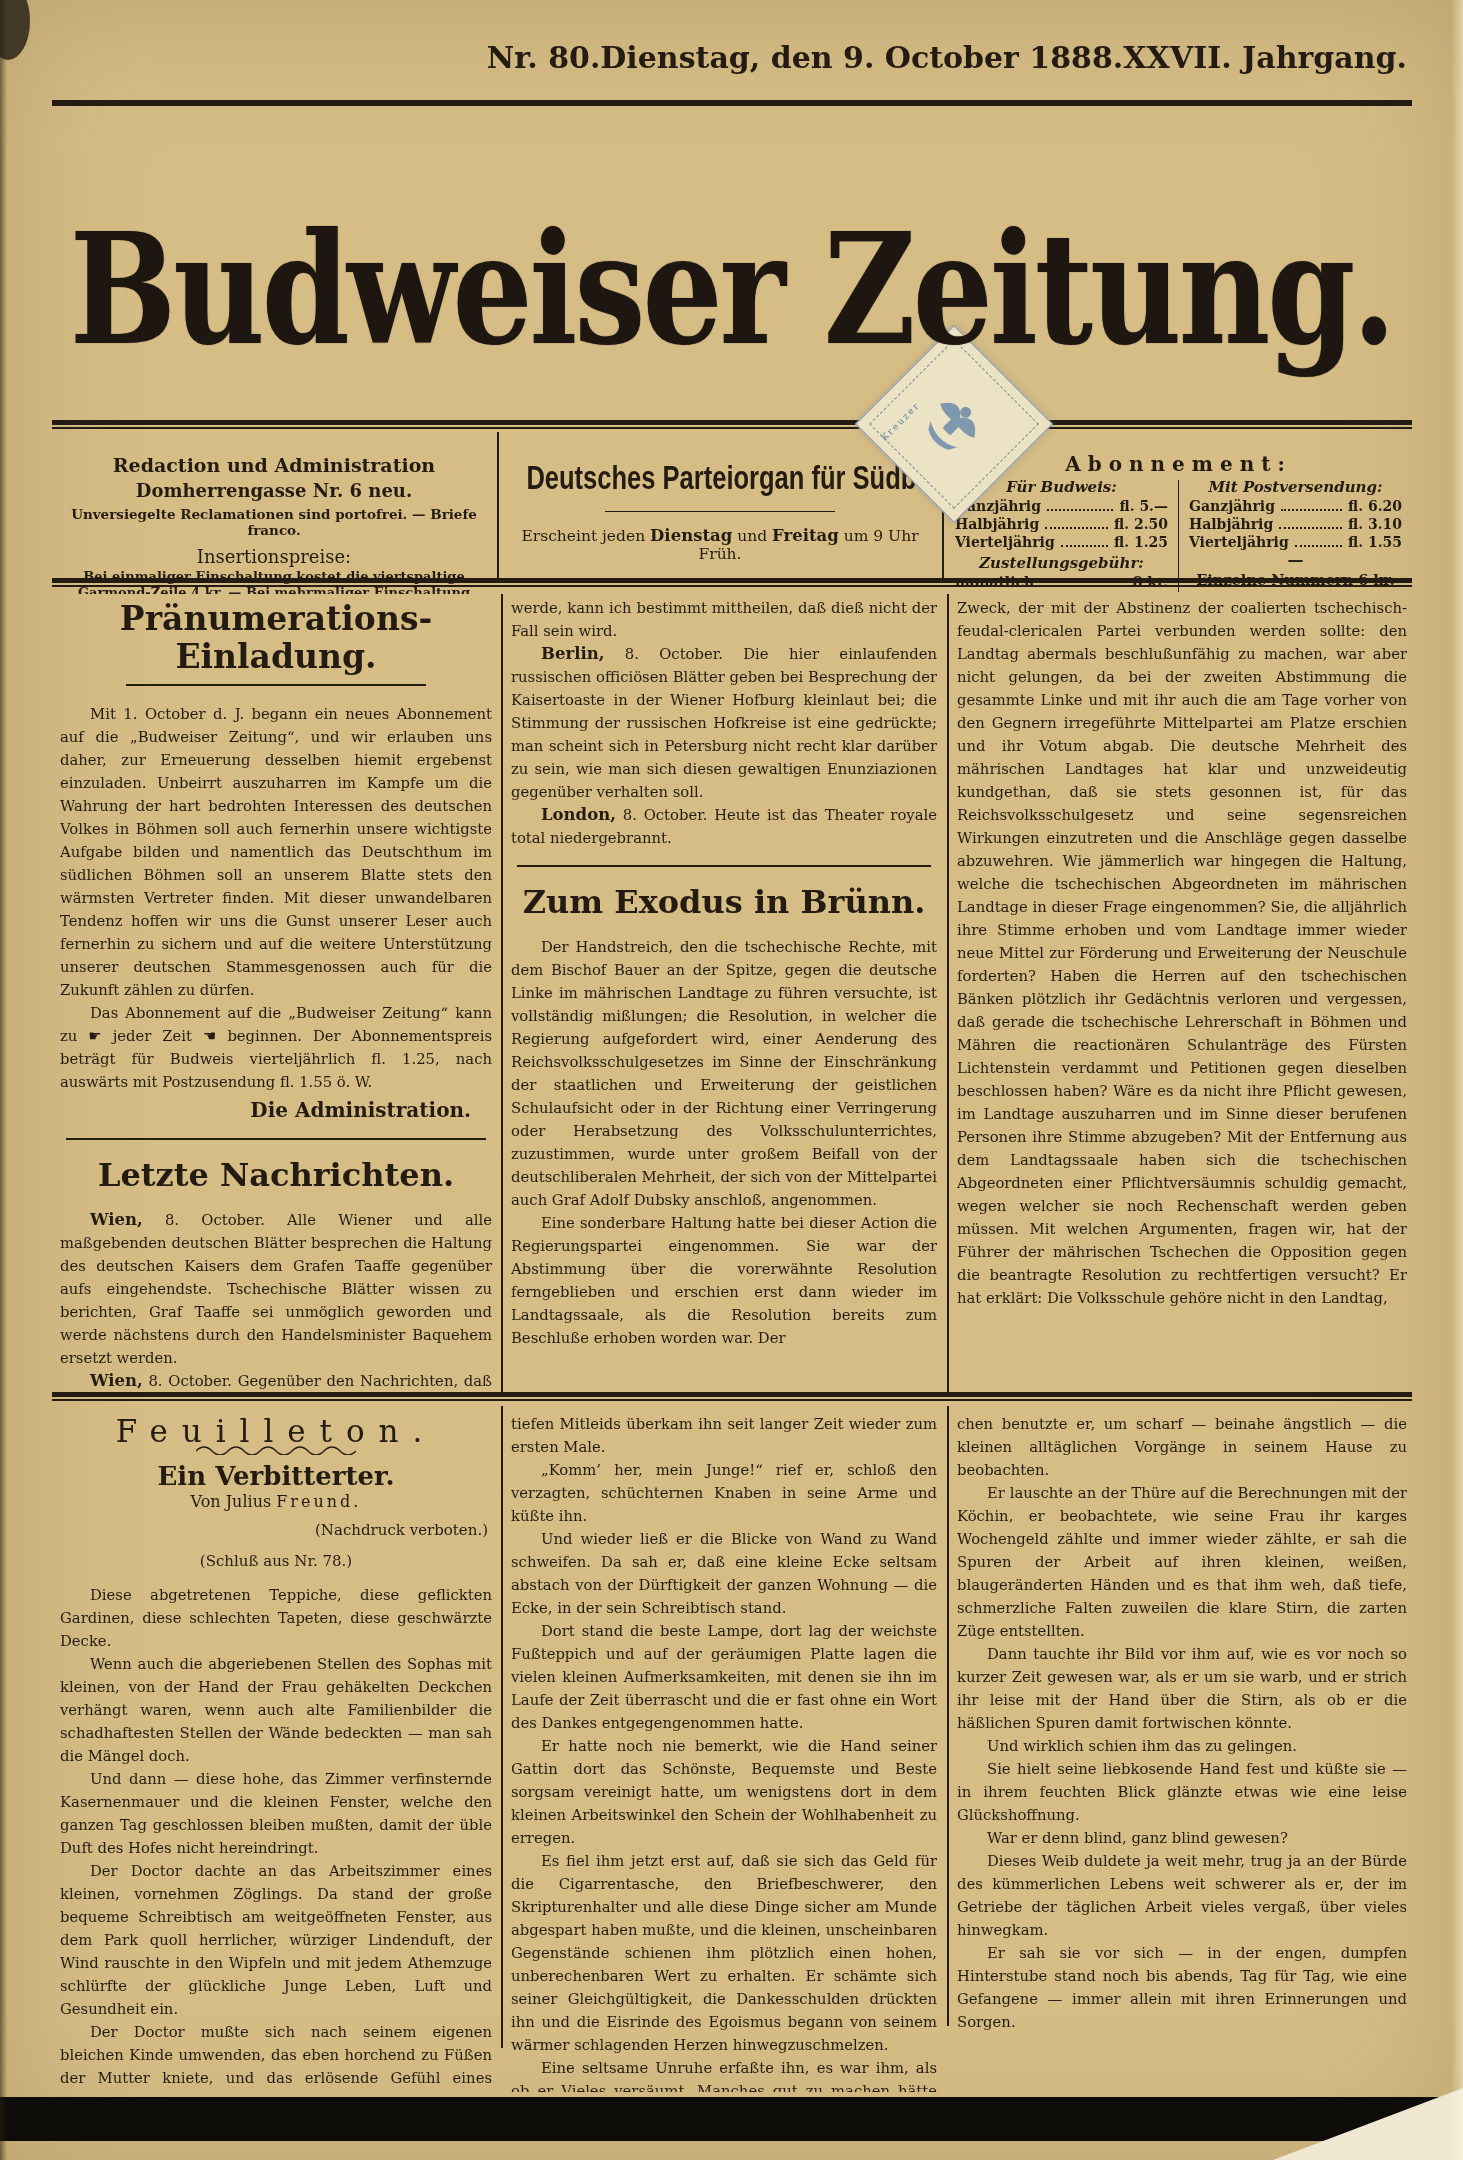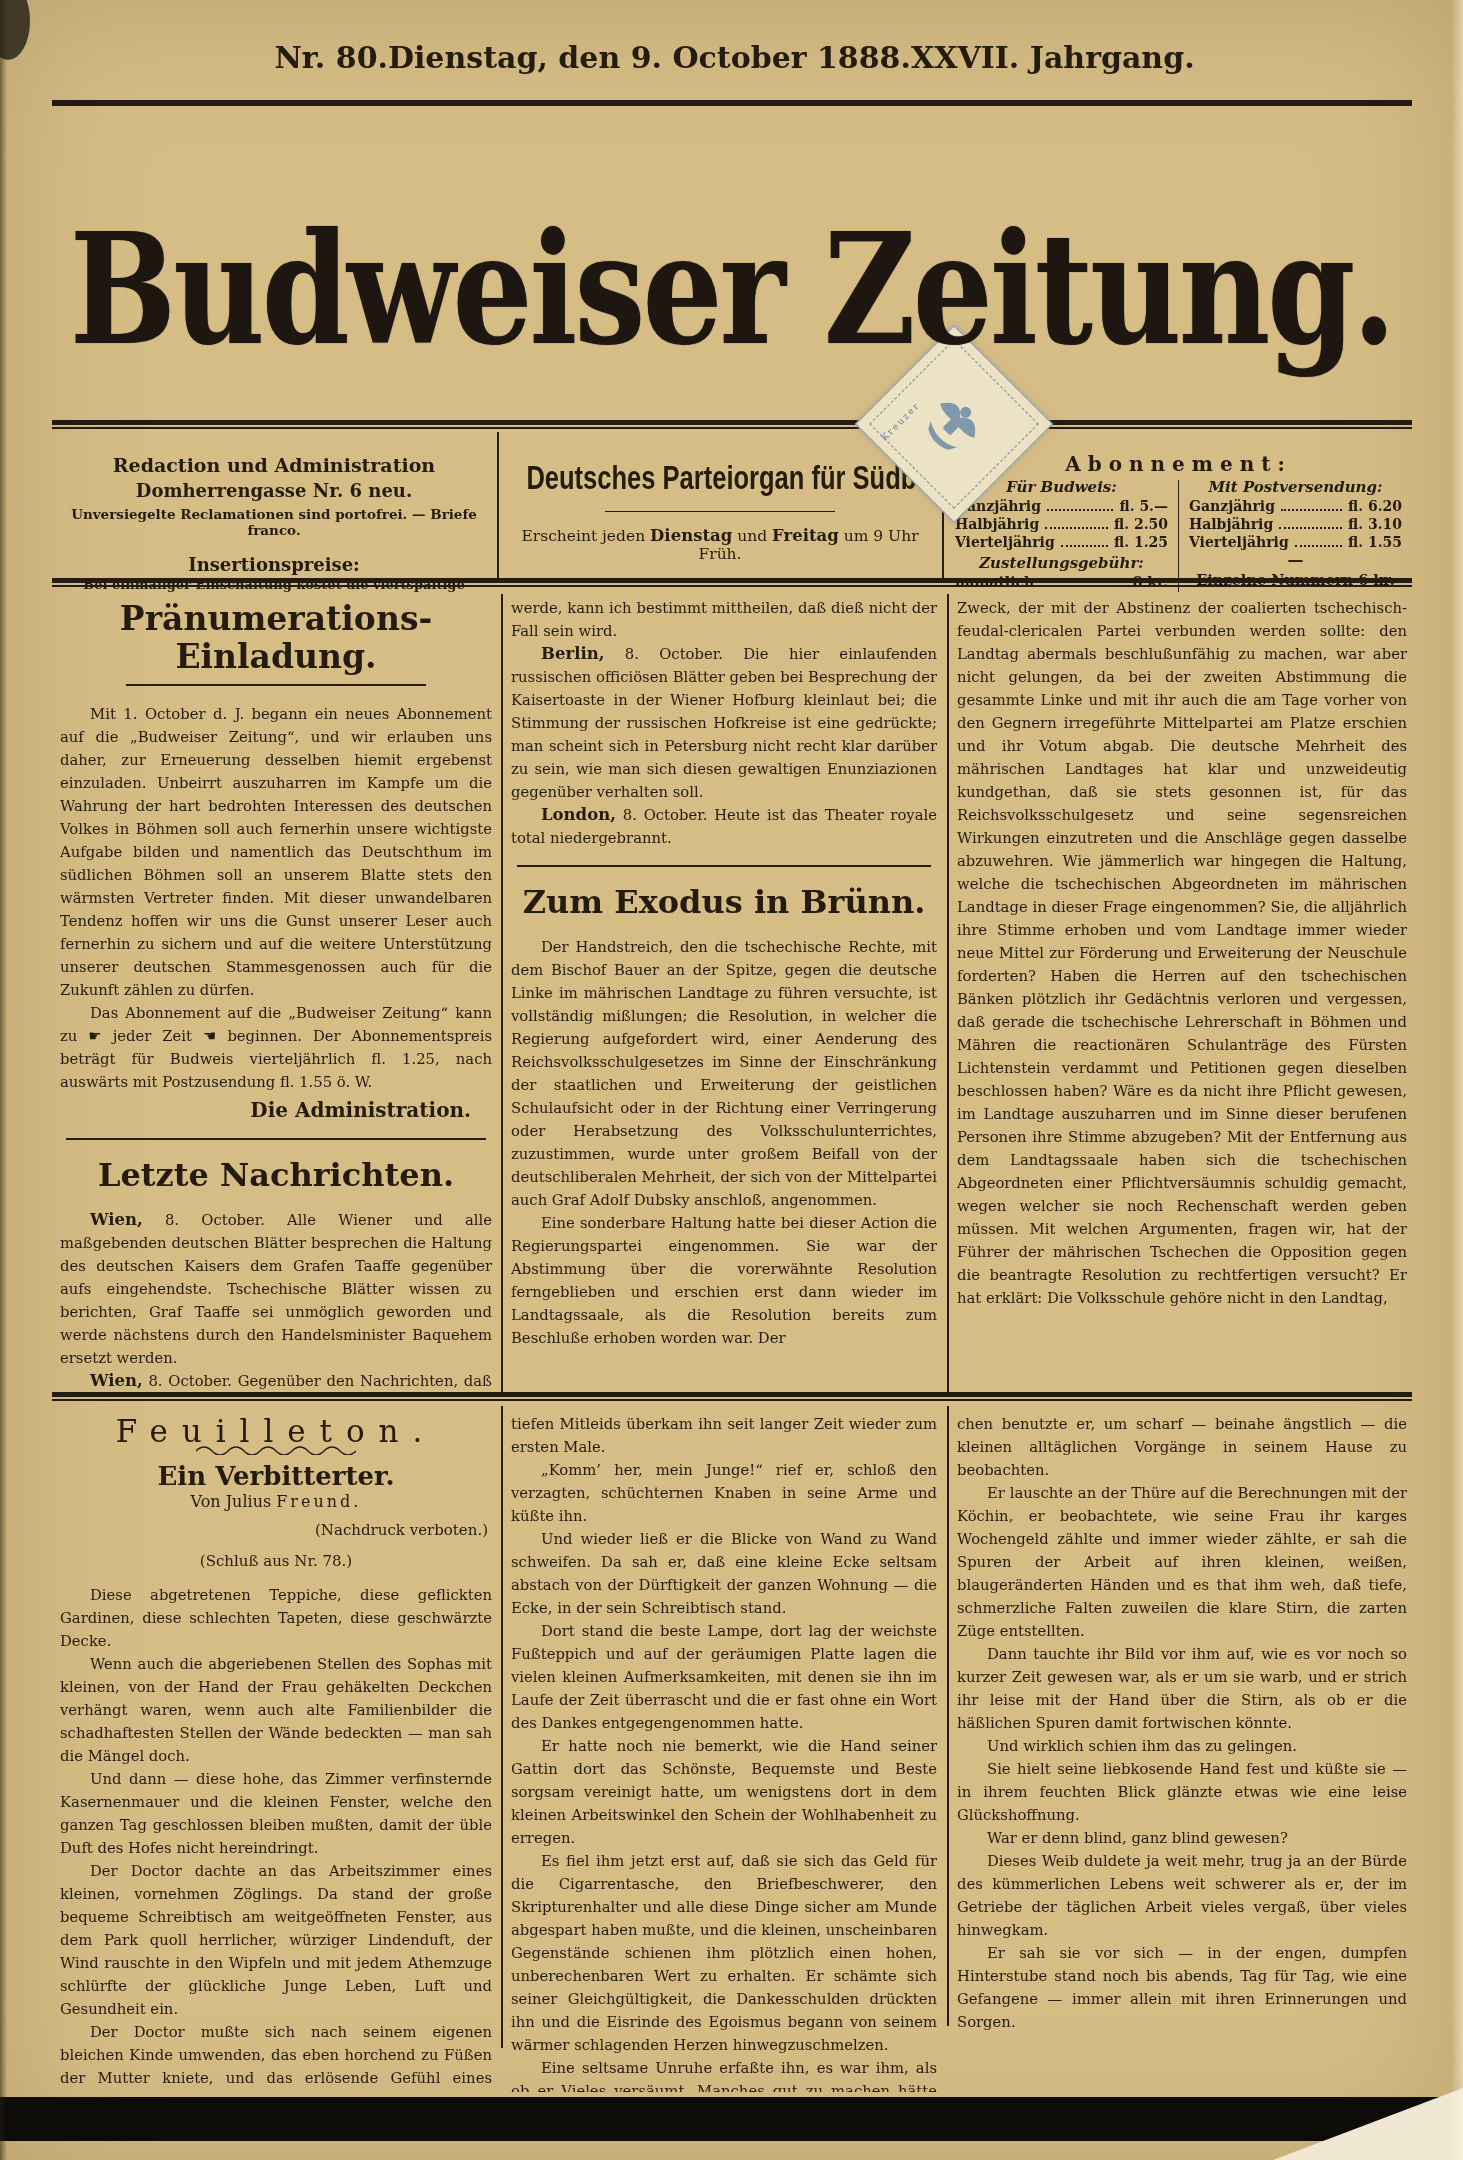--- a/index.html
+++ b/index.html
@@ -2,21 +2,21 @@
 <html><head>
 <meta charset="utf-8">
 <style>
   html,body{margin:0;padding:0;background:#8a7a57;}
   .page{position:relative;width:1463px;height:2160px;margin:0 auto;
         background:#d6bd86;overflow:hidden;color:#241c12;
         font-family:"DejaVu Serif", serif;
         box-shadow:inset 0 0 140px rgba(110,85,40,.28);}
   
   .topline{position:absolute;top:40px;left:62px;width:1345px;display:flex;
-           justify-content:center;align-items:baseline;
+           justify-content:flex-end;align-items:baseline;
            font-weight:bold;font-size:30px;}
   .hrule1{position:absolute;left:52px;width:1360px;height:6px;background:#241c12;}
   .hrule2{position:absolute;left:52px;width:1360px;height:9px;
           background:linear-gradient(#241c12 0 5px,transparent 5px 7px,#241c12 7px 9px);}
   
   .masthead{position:absolute;top:112px;left:0;width:1463px;height:310px;text-align:center;}
   .masthead .title{position:relative;z-index:2;font-size:126px;line-height:290px;
                    font-weight:bold;letter-spacing:-3px;color:#1e1711;
                    transform:scaleY(1.22);transform-origin:top center;
                    text-shadow:0 0 1px rgba(30,22,12,.6);}
@@ -27,21 +27,21 @@
                 display:flex;align-items:center;justify-content:center;}
   .stamp .word{position:absolute;left:4px;bottom:28px;transform:rotate(-90deg);
                font-size:9px;color:#5b7fa6;letter-spacing:2px;}
   
   .infoband{position:absolute;top:432px;left:52px;width:1360px;height:146px;}
   .cell{position:absolute;top:16px;height:146px;overflow:hidden;text-align:center;}
   .vr{position:absolute;width:2px;background:#241c12;}
   .red-title{font-size:19px;font-weight:bold;margin-top:6px;}
   .red-addr{font-size:18px;font-weight:bold;margin-top:4px;}
   .red-note{font-size:13.5px;font-weight:bold;margin-top:5px;}
-  .red-ins{font-size:18px;font-weight:bold;margin-top:16px;}
+  .red-ins{font-size:18px;font-weight:normal;margin-top:8px;}
   .red-txt{font-size:13px;font-weight:bold;line-height:1.25;margin-top:2px;padding:0 6px;}
   .organ-title{font-family:"Liberation Sans",sans-serif;font-weight:bold;font-size:29px;
                margin-top:14px;white-space:nowrap;transform:scaleX(.88);transform-origin:center;
                transform:scale(.88,1.15);}
   .organ-rule{width:230px;height:1px;background:#241c12;margin:16px auto 14px;}
   .organ-sched{font-size:15.5px;}
   .organ-sched b{font-size:16.5px;}
   .abo-title{font-size:20px;font-weight:bold;letter-spacing:.35em;margin-top:4px;}
   .abo-cols{display:flex;text-align:left;}
   .abo-col{flex:1;padding:0 10px;}

